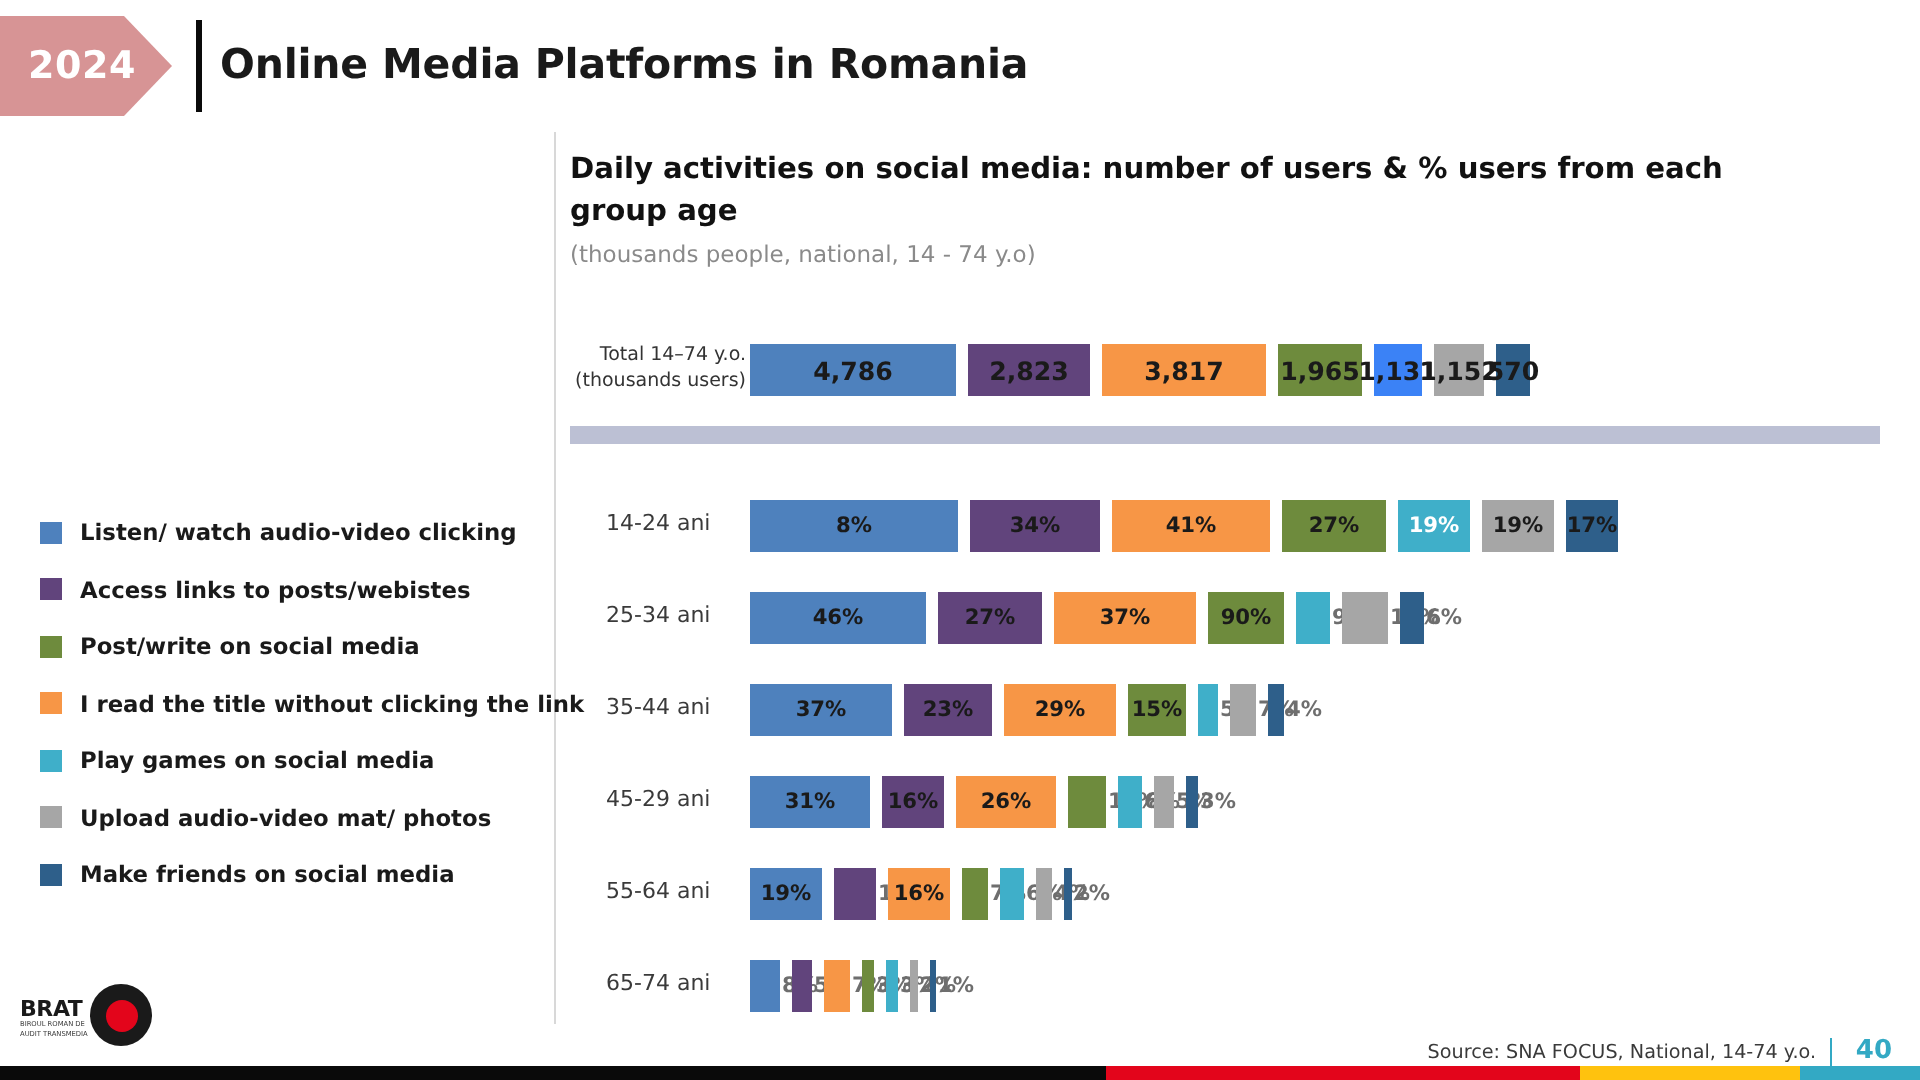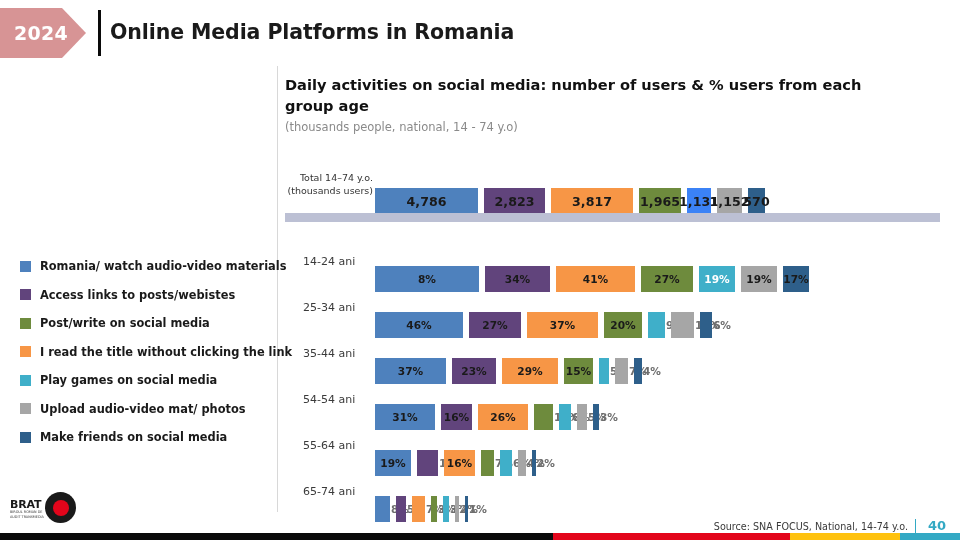--- a/index.html
+++ b/index.html
@@ -126,21 +126,21 @@
   .row-label {
     position: absolute;
     left: 18px; top: 5px;
     width: 72px;
     text-align: left;
     font-size: 11px;
     color: #3a3a3a;
   }
   .bar {
     position: absolute;
-    top: 16px;
+    top: 0;
     height: 26px;
     display: flex;
     align-items: center;
     justify-content: center;
     box-sizing: border-box;
   }
   .bar-text {
     font-size: 10.6px;
     font-weight: bold;
     color: #1a1a1a;
@@ -262,21 +262,21 @@
     <div class="bar" style="left: 463px; width: 17px; background: rgb(46, 95, 138);">
       <span class="total-bar-text">570</span>
     </div>
   </div>
 
 <div id="divider-bar"></div>
 
 <div id="legend">
     <div class="legend-item">
       <span class="legend-swatch" style="background: rgb(78, 129, 189);"></span>
-      <span class="legend-text">Romania/ watch audio-video materials</span>
+      <span class="legend-text">Listen/ watch audio-video clicking</span>
     </div>
     <div class="legend-item">
       <span class="legend-swatch" style="background: rgb(97, 68, 124);"></span>
       <span class="legend-text">Access links to posts/webistes</span>
     </div>
     <div class="legend-item">
       <span class="legend-swatch" style="background: rgb(110, 139, 61);"></span>
       <span class="legend-text">Post/write on social media</span>
     </div>
     <div class="legend-item">
@@ -344,21 +344,21 @@
     <div class="bar" style="left: 90px; width: 88px; background: rgb(78, 129, 189);">
       <span class="bar-text">46%</span>
     </div>
     <div class="bar" style="left: 184px; width: 52px; background: rgb(97, 68, 124);">
       <span class="bar-text">27%</span>
     </div>
     <div class="bar" style="left: 242px; width: 71px; background: rgb(247, 150, 70);">
       <span class="bar-text">37%</span>
     </div>
     <div class="bar" style="left: 319px; width: 38px; background: rgb(110, 139, 61);">
-      <span class="bar-text">20%</span>
+      <span class="bar-text">90%</span>
     </div>
     <div class="bar" style="left: 363px; width: 17px; background: rgb(63, 175, 201);">
       <span class="bar-text outside">9%</span>
     </div>
     <div class="bar" style="left: 386px; width: 23px; background: rgb(166, 166, 166);">
       <span class="bar-text outside">12%</span>
     </div>
     <div class="bar" style="left: 415px; width: 12px; background: rgb(46, 95, 138);">
       <span class="bar-text outside">6%</span>
     </div>
@@ -381,21 +381,21 @@
       <span class="bar-text outside">5%</span>
     </div>
     <div class="bar" style="left: 330px; width: 13px; background: rgb(166, 166, 166);">
       <span class="bar-text outside">7%</span>
     </div>
     <div class="bar" style="left: 349px; width: 8px; background: rgb(46, 95, 138);">
       <span class="bar-text outside">4%</span>
     </div>
   </div>
 <div class="data-row" style="top: 388px; width: 660px;">
-    <div class="row-label">54-54 ani</div>
+    <div class="row-label">45-29 ani</div>
     <div class="bar" style="left: 90px; width: 60px; background: rgb(78, 129, 189);">
       <span class="bar-text">31%</span>
     </div>
     <div class="bar" style="left: 156px; width: 31px; background: rgb(97, 68, 124);">
       <span class="bar-text">16%</span>
     </div>
     <div class="bar" style="left: 193px; width: 50px; background: rgb(247, 150, 70);">
       <span class="bar-text">26%</span>
     </div>
     <div class="bar" style="left: 249px; width: 19px; background: rgb(110, 139, 61);">

